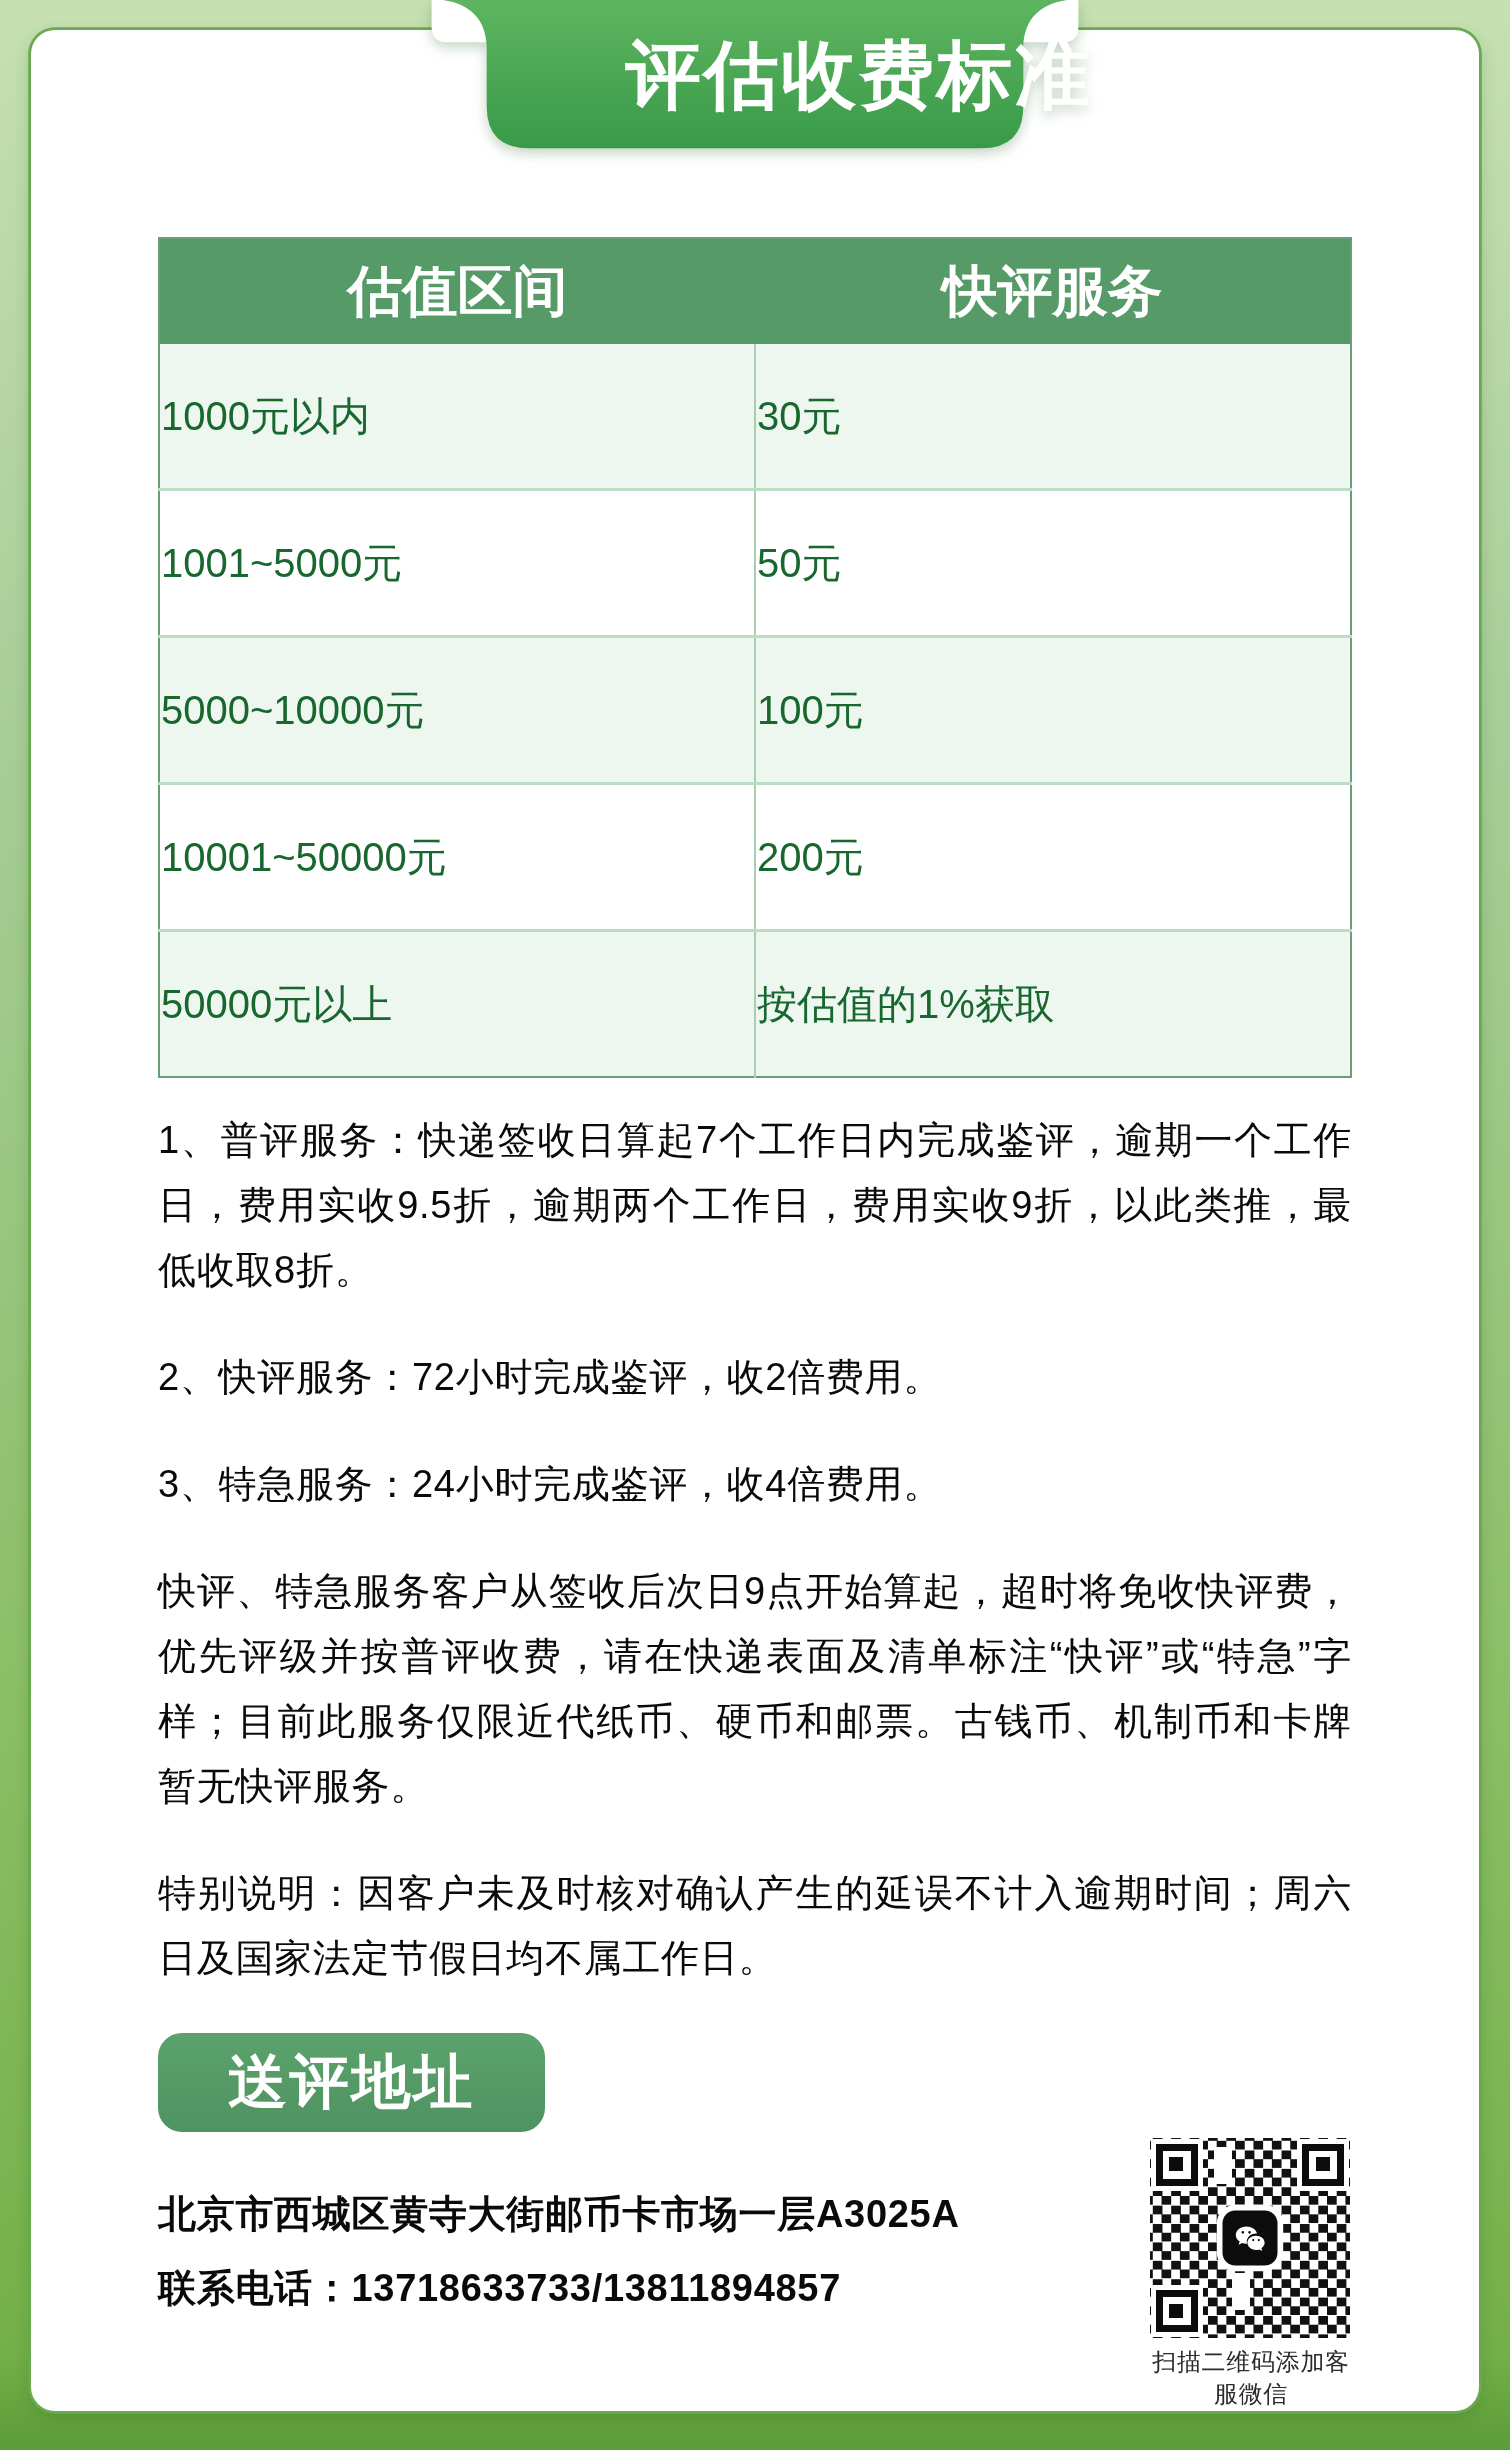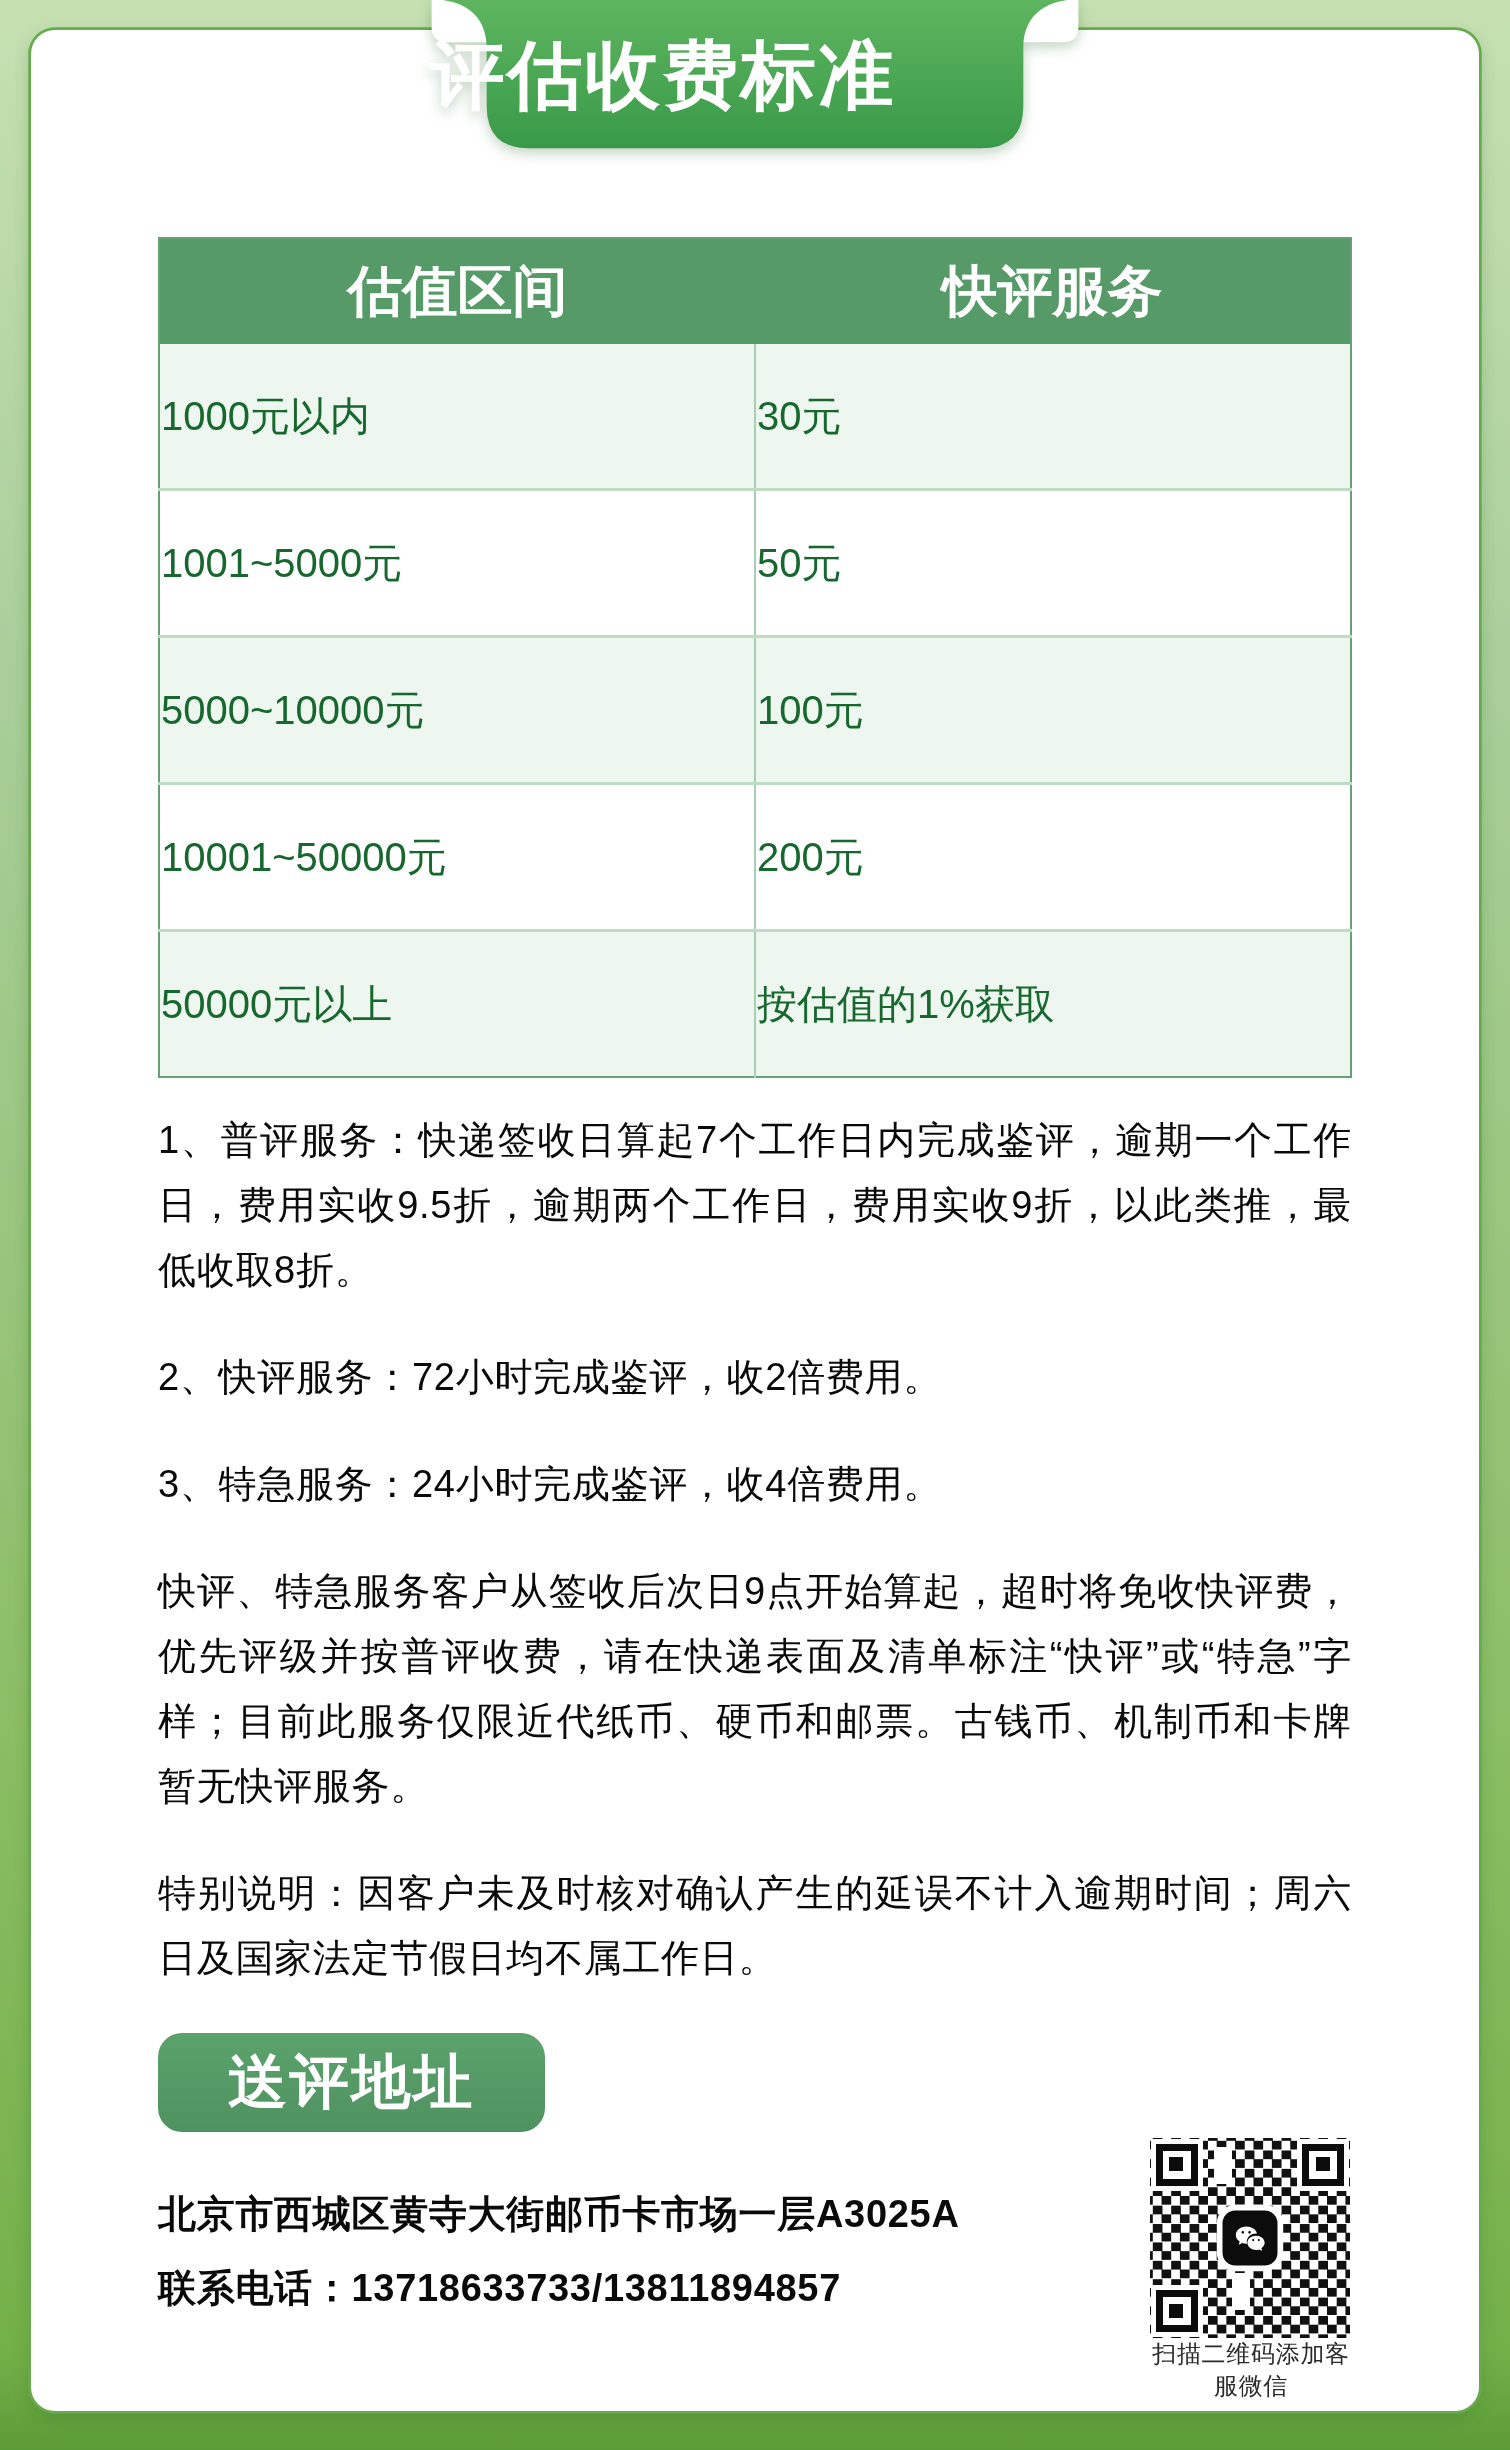--- a/index.html
+++ b/index.html
@@ -13,21 +13,21 @@
     background:#ffffff; border-radius:24px;
     box-shadow:0 0 0 2.8px #69aa50, 0 7px 17px rgba(50,110,40,.30);
   }
   .content { padding:207px 127px 0 127px; }
 
   
   .ribbon-wrap { position:absolute; top:0; left:50%; transform:translateX(-50%);
     width:651px; height:164px; filter:drop-shadow(0 5px 6.4px rgba(40,100,40,.28)); }
   .ribbon-wrap svg { display:block; }
   .ribbon-title {
-    position:absolute; top:34px; left:0; width:100%; text-align:left;
+    position:absolute; top:34px; left:12px; width:100%; text-align:right;
     font-size:75px; font-weight:bold; color:#ffffff; letter-spacing:2.8px; line-height:1.1;
   }
 
   
   table.fee { width:100%; border-collapse:collapse; border:2.8px solid #699f76; }
   table.fee th {
     background:#569a68; color:#ffffff; font-size:55px; font-weight:bold;
     height:103px; text-align:center; border:0;
   }
   table.fee td {
@@ -64,21 +64,21 @@
     background:#ffffff; box-shadow:0 0 0 5px #ffffff; box-sizing:border-box; }
   .finder::after { content:""; position:absolute; left:6.4px; top:6.4px; width:14px; height:14px; background:#0c0c0c; }
   .finder.tl { left:5.7px; top:5.7px; }
   .finder.tr { right:5.7px; top:5.7px; }
   .finder.bl { left:5.7px; bottom:5.7px; }
   .qr-logo {
     position:absolute; left:50%; top:50%; transform:translate(-50%,-50%);
     width:55px; height:55px; background:#0c0c0c; border-radius:12.7px;
     box-shadow:0 0 0 5.7px #ffffff; display:flex; align-items:center; justify-content:center;
   }
-  .qr-caption { margin-top:0; text-align:center; font-size:24px; color:#2b2b2b; letter-spacing:0.7px; }
+  .qr-caption { margin-top:8px; text-align:center; font-size:24px; color:#2b2b2b; letter-spacing:0.7px; }
 </style>
 </head>
 <body>
 
 <div class="poster">
   <div class="card">
     <div class="content">
 
       <table class="fee">
         <thead>

